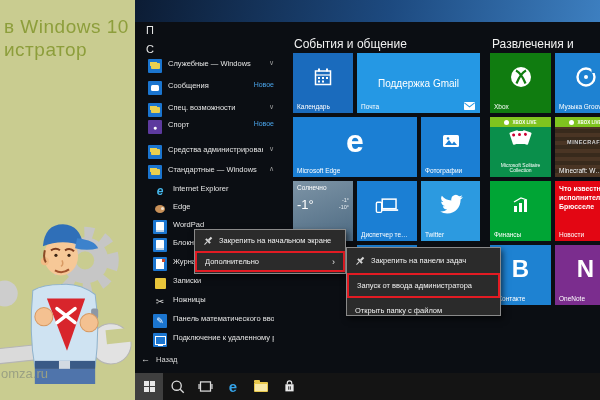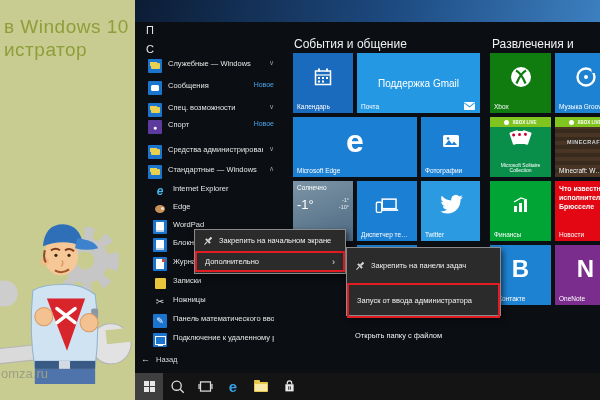--- a/index.html
+++ b/index.html
@@ -76,21 +76,21 @@
   .news-head{position:absolute;left:4px;top:4px;font-size:7px;font-weight:bold;line-height:1.25;white-space:nowrap;}
   .wx-cond{position:absolute;left:4px;top:3px;font-size:6.5px;}
   .wx-temp{position:absolute;left:4px;top:16px;font-size:13px;}
   .wx-alt{position:absolute;right:4px;top:16px;font-size:5.5px;text-align:right;line-height:1.3;color:#e8eef2;}
 
   
   .cmenu{position:absolute;background:#2b2b2b;border:1px solid #8a8a8a;z-index:10;box-shadow:2px 3px 6px rgba(0,0,0,.6);}
   .menu1{left:194px;top:229px;width:152px;height:45px;}
   .menu2{left:346px;top:247px;width:155px;height:69px;}
   .citem{position:relative;display:flex;align-items:center;gap:6px;padding:0 8px;font-size:7.5px;color:#f2f2f2;}
-  .menu1 .citem{height:21px;} .menu2 .citem{height:35px;}
+  .menu1 .citem{height:21px;} .menu2 .citem{height:25px;}
   .citem .txt{white-space:nowrap;overflow:hidden;}
   .citem .pinbox{width:10px;height:10px;flex:none;}
   .citem.noicon{padding-left:8px;}
   .redbox{border:2px solid #e31b23;}
   .chev-r{position:absolute;right:8px;font-size:9px;color:#e8e8e8;}
 
   
   .taskbar{position:absolute;left:135px;top:373px;width:465px;height:27px;background:#141414;z-index:5;
            display:flex;align-items:stretch;}
   .tbtn{width:28px;display:flex;align-items:center;justify-content:center;flex:none;}

